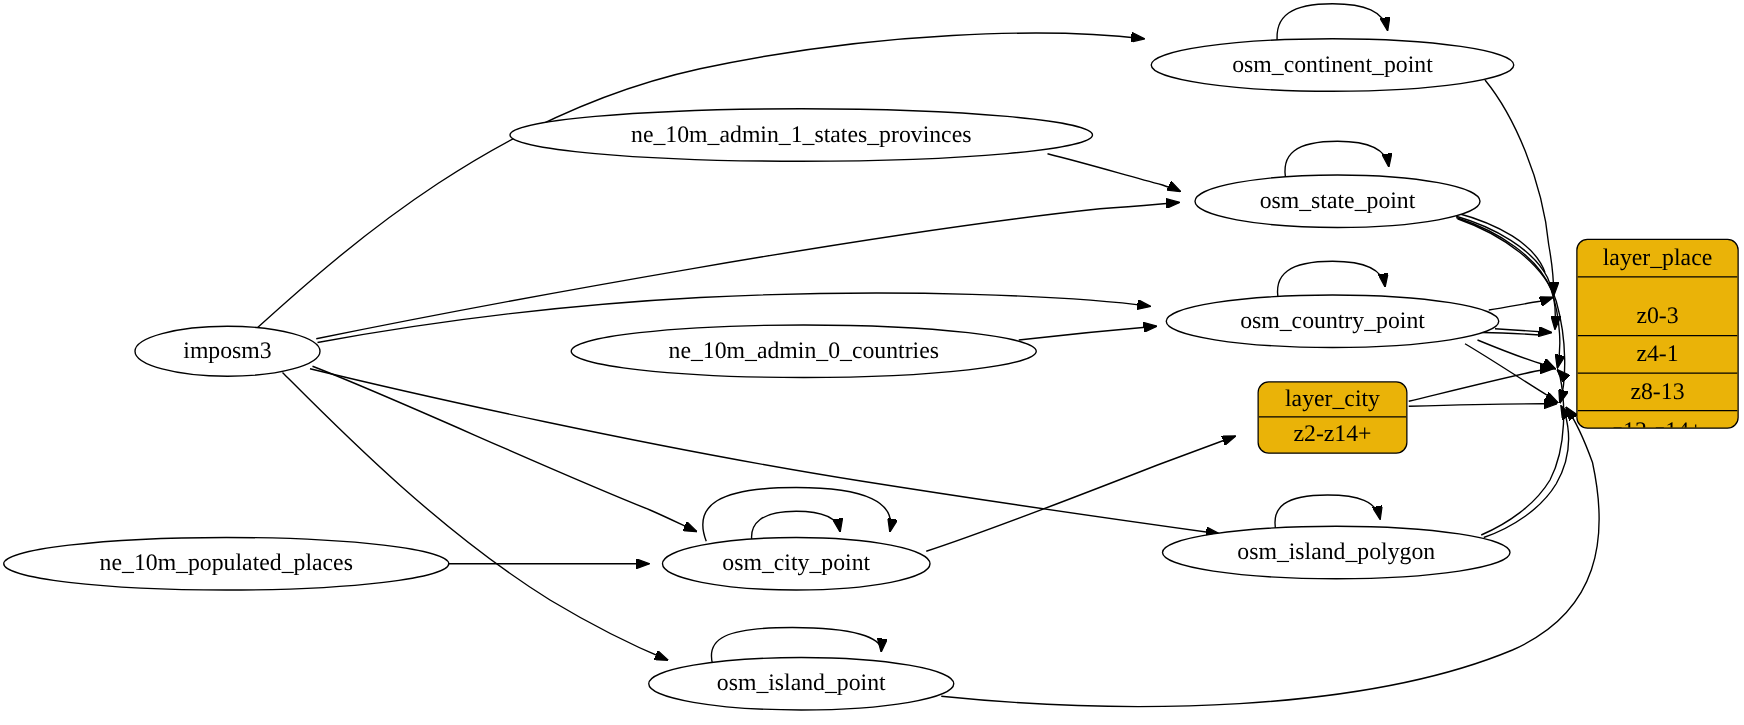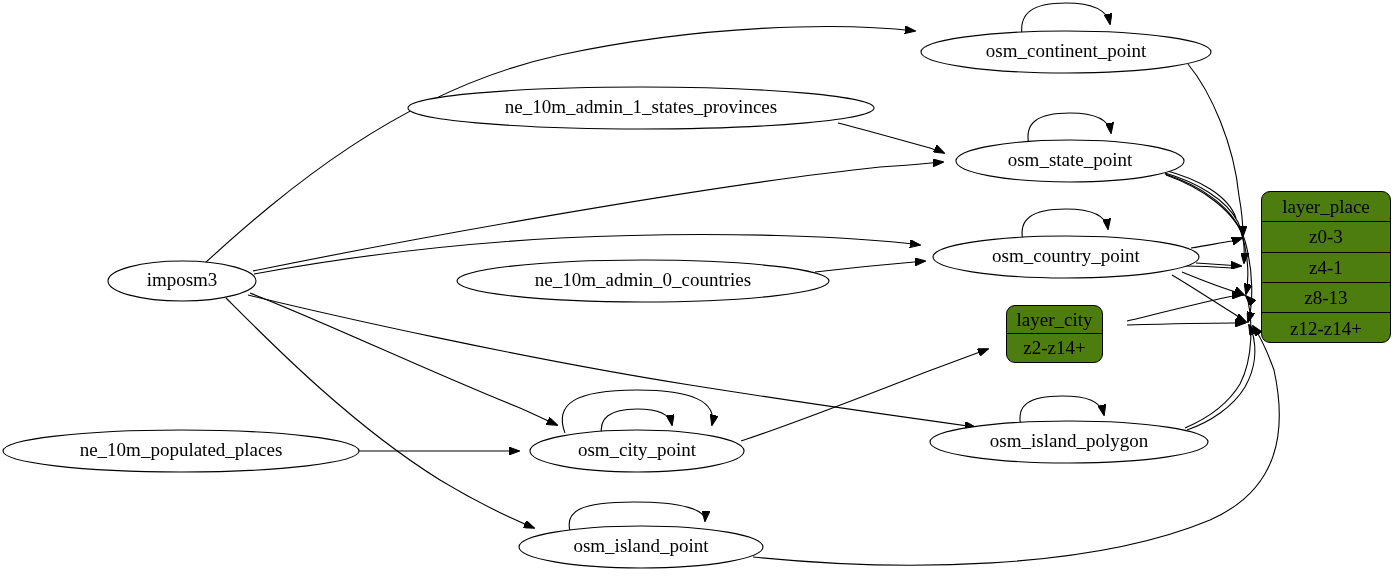--- a/index.html
+++ b/index.html
@@ -7,21 +7,21 @@
        font-family:"Liberation Serif","DejaVu Serif",serif;}
   #canvas{position:relative;width:1395px;height:580px;}
   svg#graph{position:absolute;left:0;top:0;width:1395px;height:580px;}
   .ell-shape{fill:#ffffff;stroke:#000000;stroke-width:1.1;}
   .edge{fill:none;stroke:#000000;stroke-width:1.1;}
   .arw{fill:#000000;stroke:#000000;stroke-width:1;}
   .node-label{font-family:"Liberation Serif","DejaVu Serif",serif;
               font-size:19px;fill:#000000;text-anchor:middle;
               dominant-baseline:middle;}
   .rec-box{position:absolute;border:1.3px solid #000000;border-radius:9px;
-           background:#4d7c0f;overflow:hidden;box-sizing:border-box;}
+           background:#eab308;overflow:hidden;box-sizing:border-box;}
   .rec-row{display:flex;align-items:center;justify-content:center;
            font-family:"Liberation Serif","DejaVu Serif",serif;
            font-size:19px;color:#000000;box-sizing:border-box;
            border-bottom:1.3px solid #000000;}
   .rec-row:last-child{border-bottom:none;}
 </style>
 </head>
 <body>
 
 <div id="canvas">
@@ -133,26 +133,26 @@
         <text class="node-label" x="1069" y="443">osm_island_polygon</text>
       </g>
 
       <g>
         <ellipse class="ell-shape" cx="641" cy="547" rx="122" ry="21"></ellipse>
         <text class="node-label" x="641" y="548">osm_island_point</text>
       </g>
     </g>
   </svg>
 
-  <div class="rec-box" id="layer-city-box" style="left:1006px;top:305px;width:97px;height:58px;">
+  <div class="rec-box" id="layer-city-box" style="left:1006px;top:305px;width:120px;height:58px;">
     <div class="rec-row" style="height:50%;">layer_city</div>
     <div class="rec-row" style="height:50%;">z2-z14+</div>
   </div>
 
   <div class="rec-box" id="layer-place-box" style="left:1261px;top:191px;width:130px;height:152px;">
     <div class="rec-row" style="height:30px;">layer_place</div>
-    <div class="rec-row" style="height:31px;">z0-3</div>
+    <div class="rec-row" style="height:31px;margin-top:16px;">z0-3</div>
     <div class="rec-row" style="height:30px;">z4-1</div>
     <div class="rec-row" style="height:30px;">z8-13</div>
     <div class="rec-row" style="height:31px;">z12-z14+</div>
   </div>
 
 </div>
 
 </body></html>

